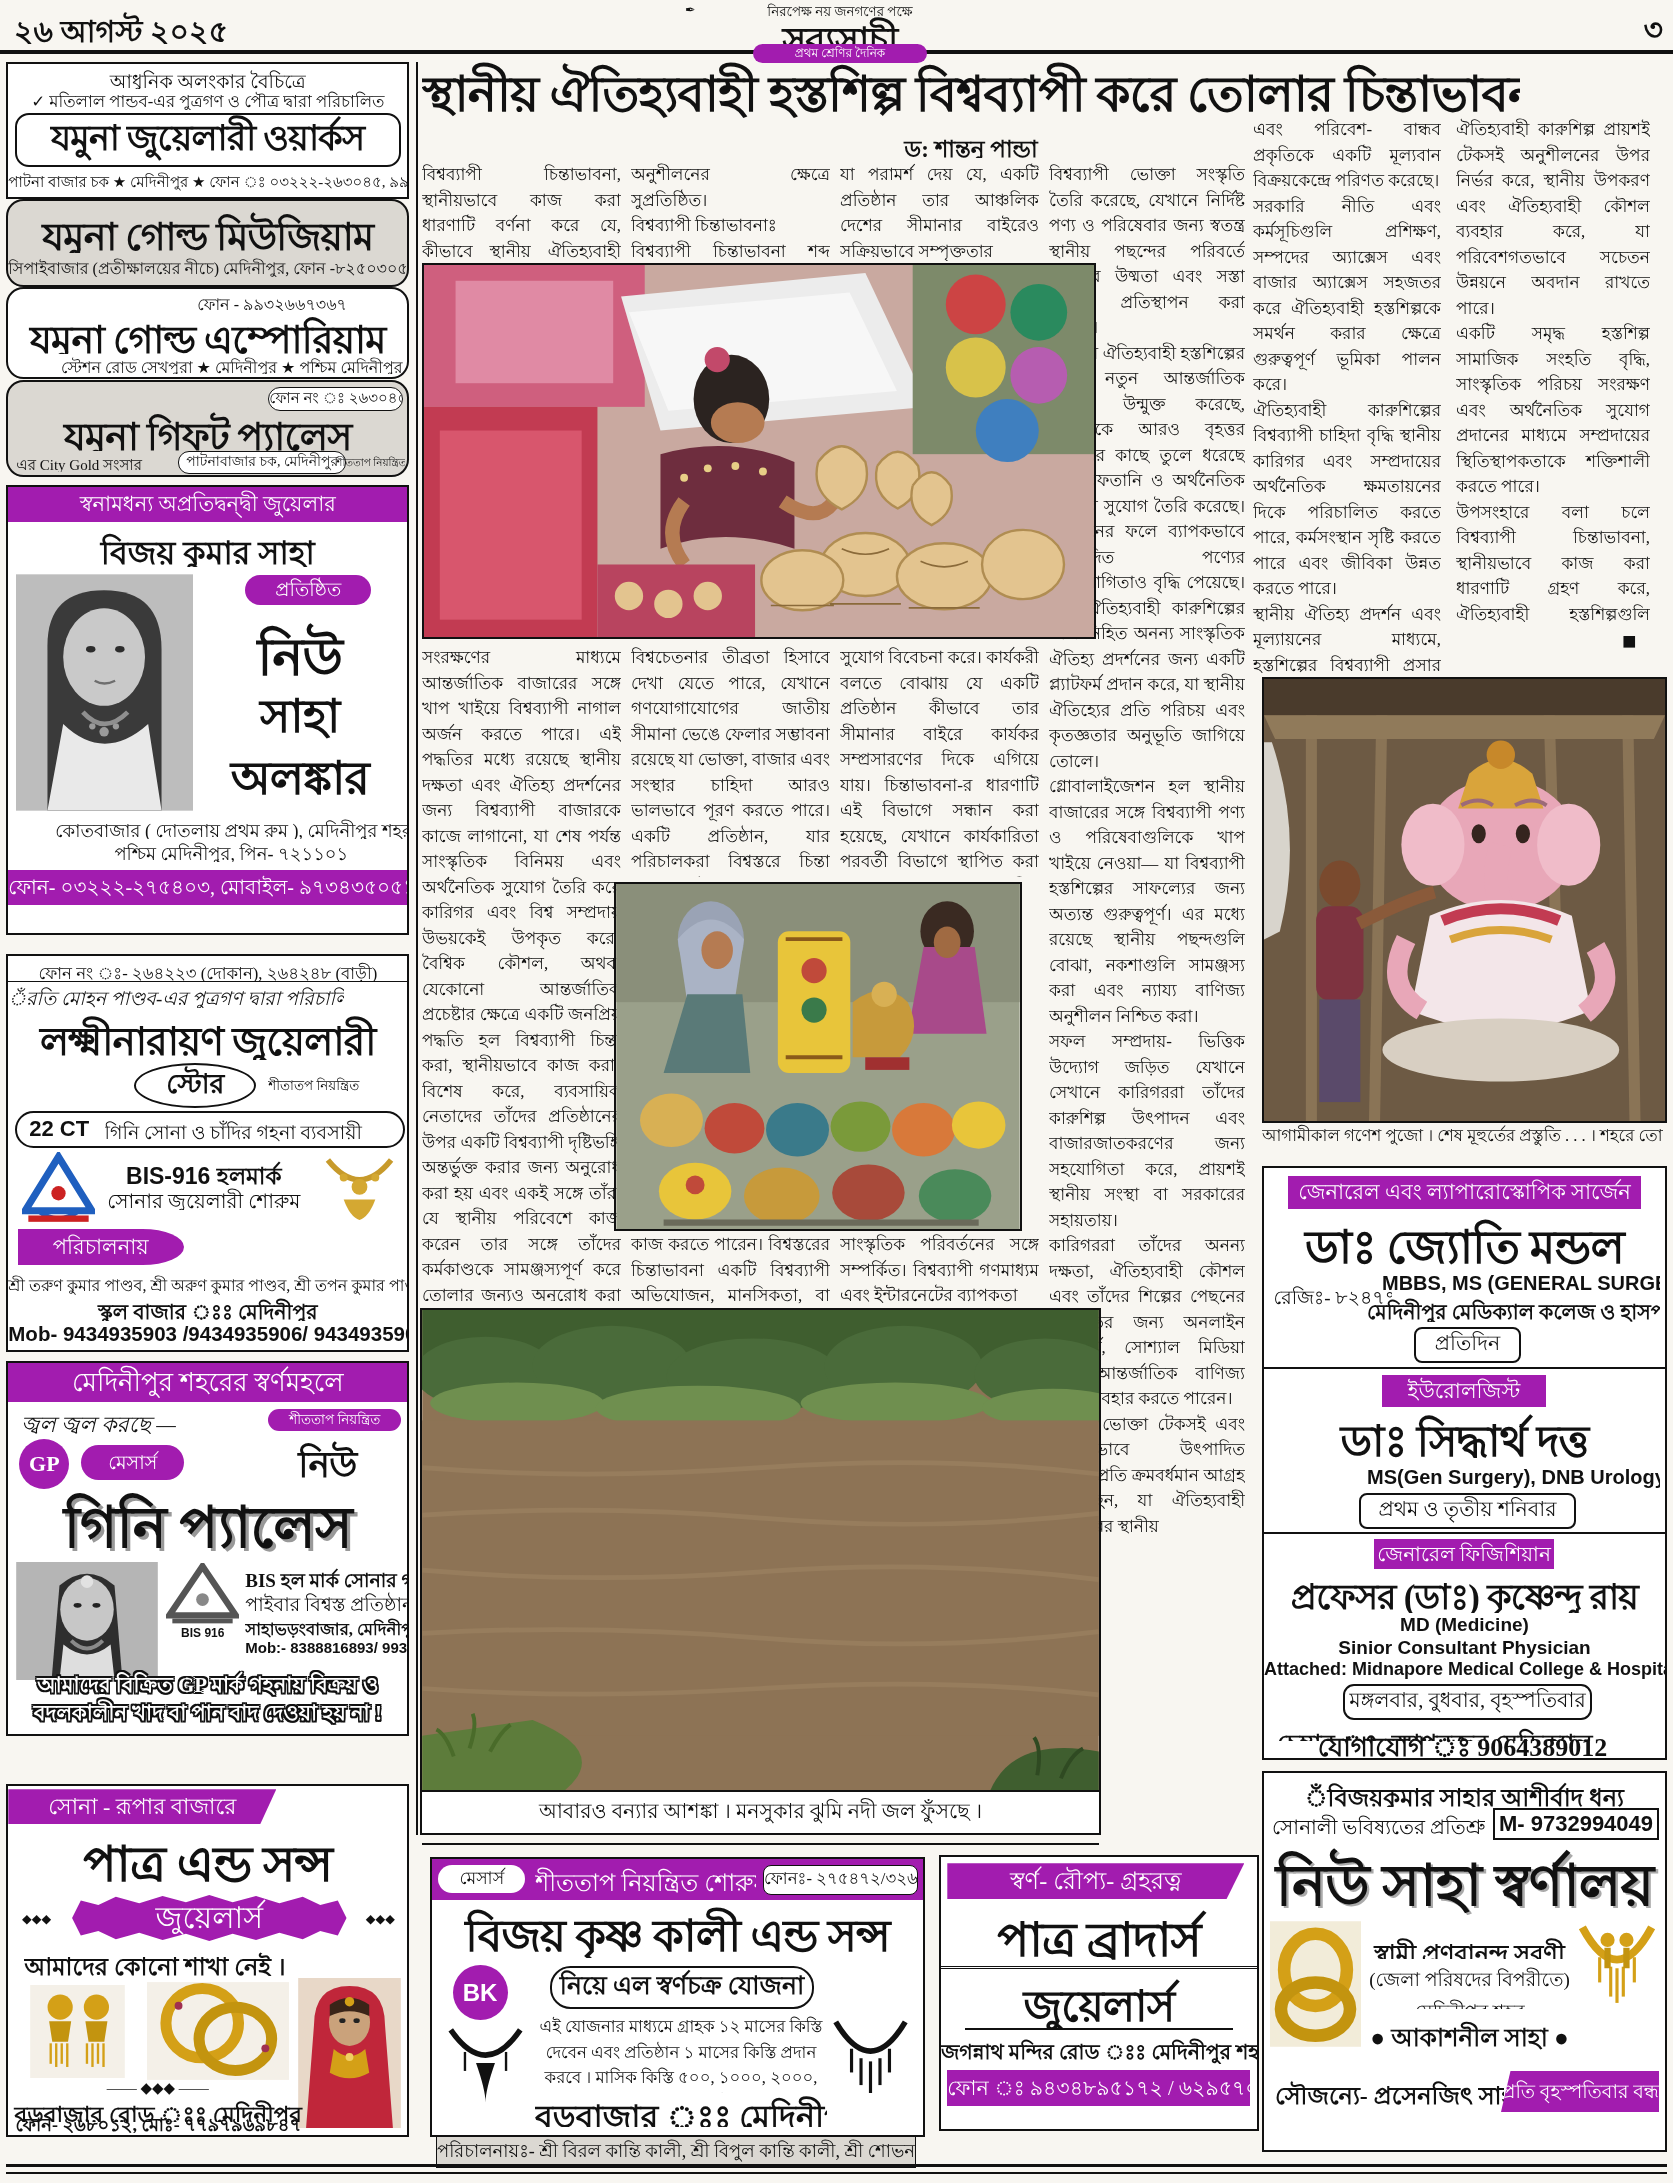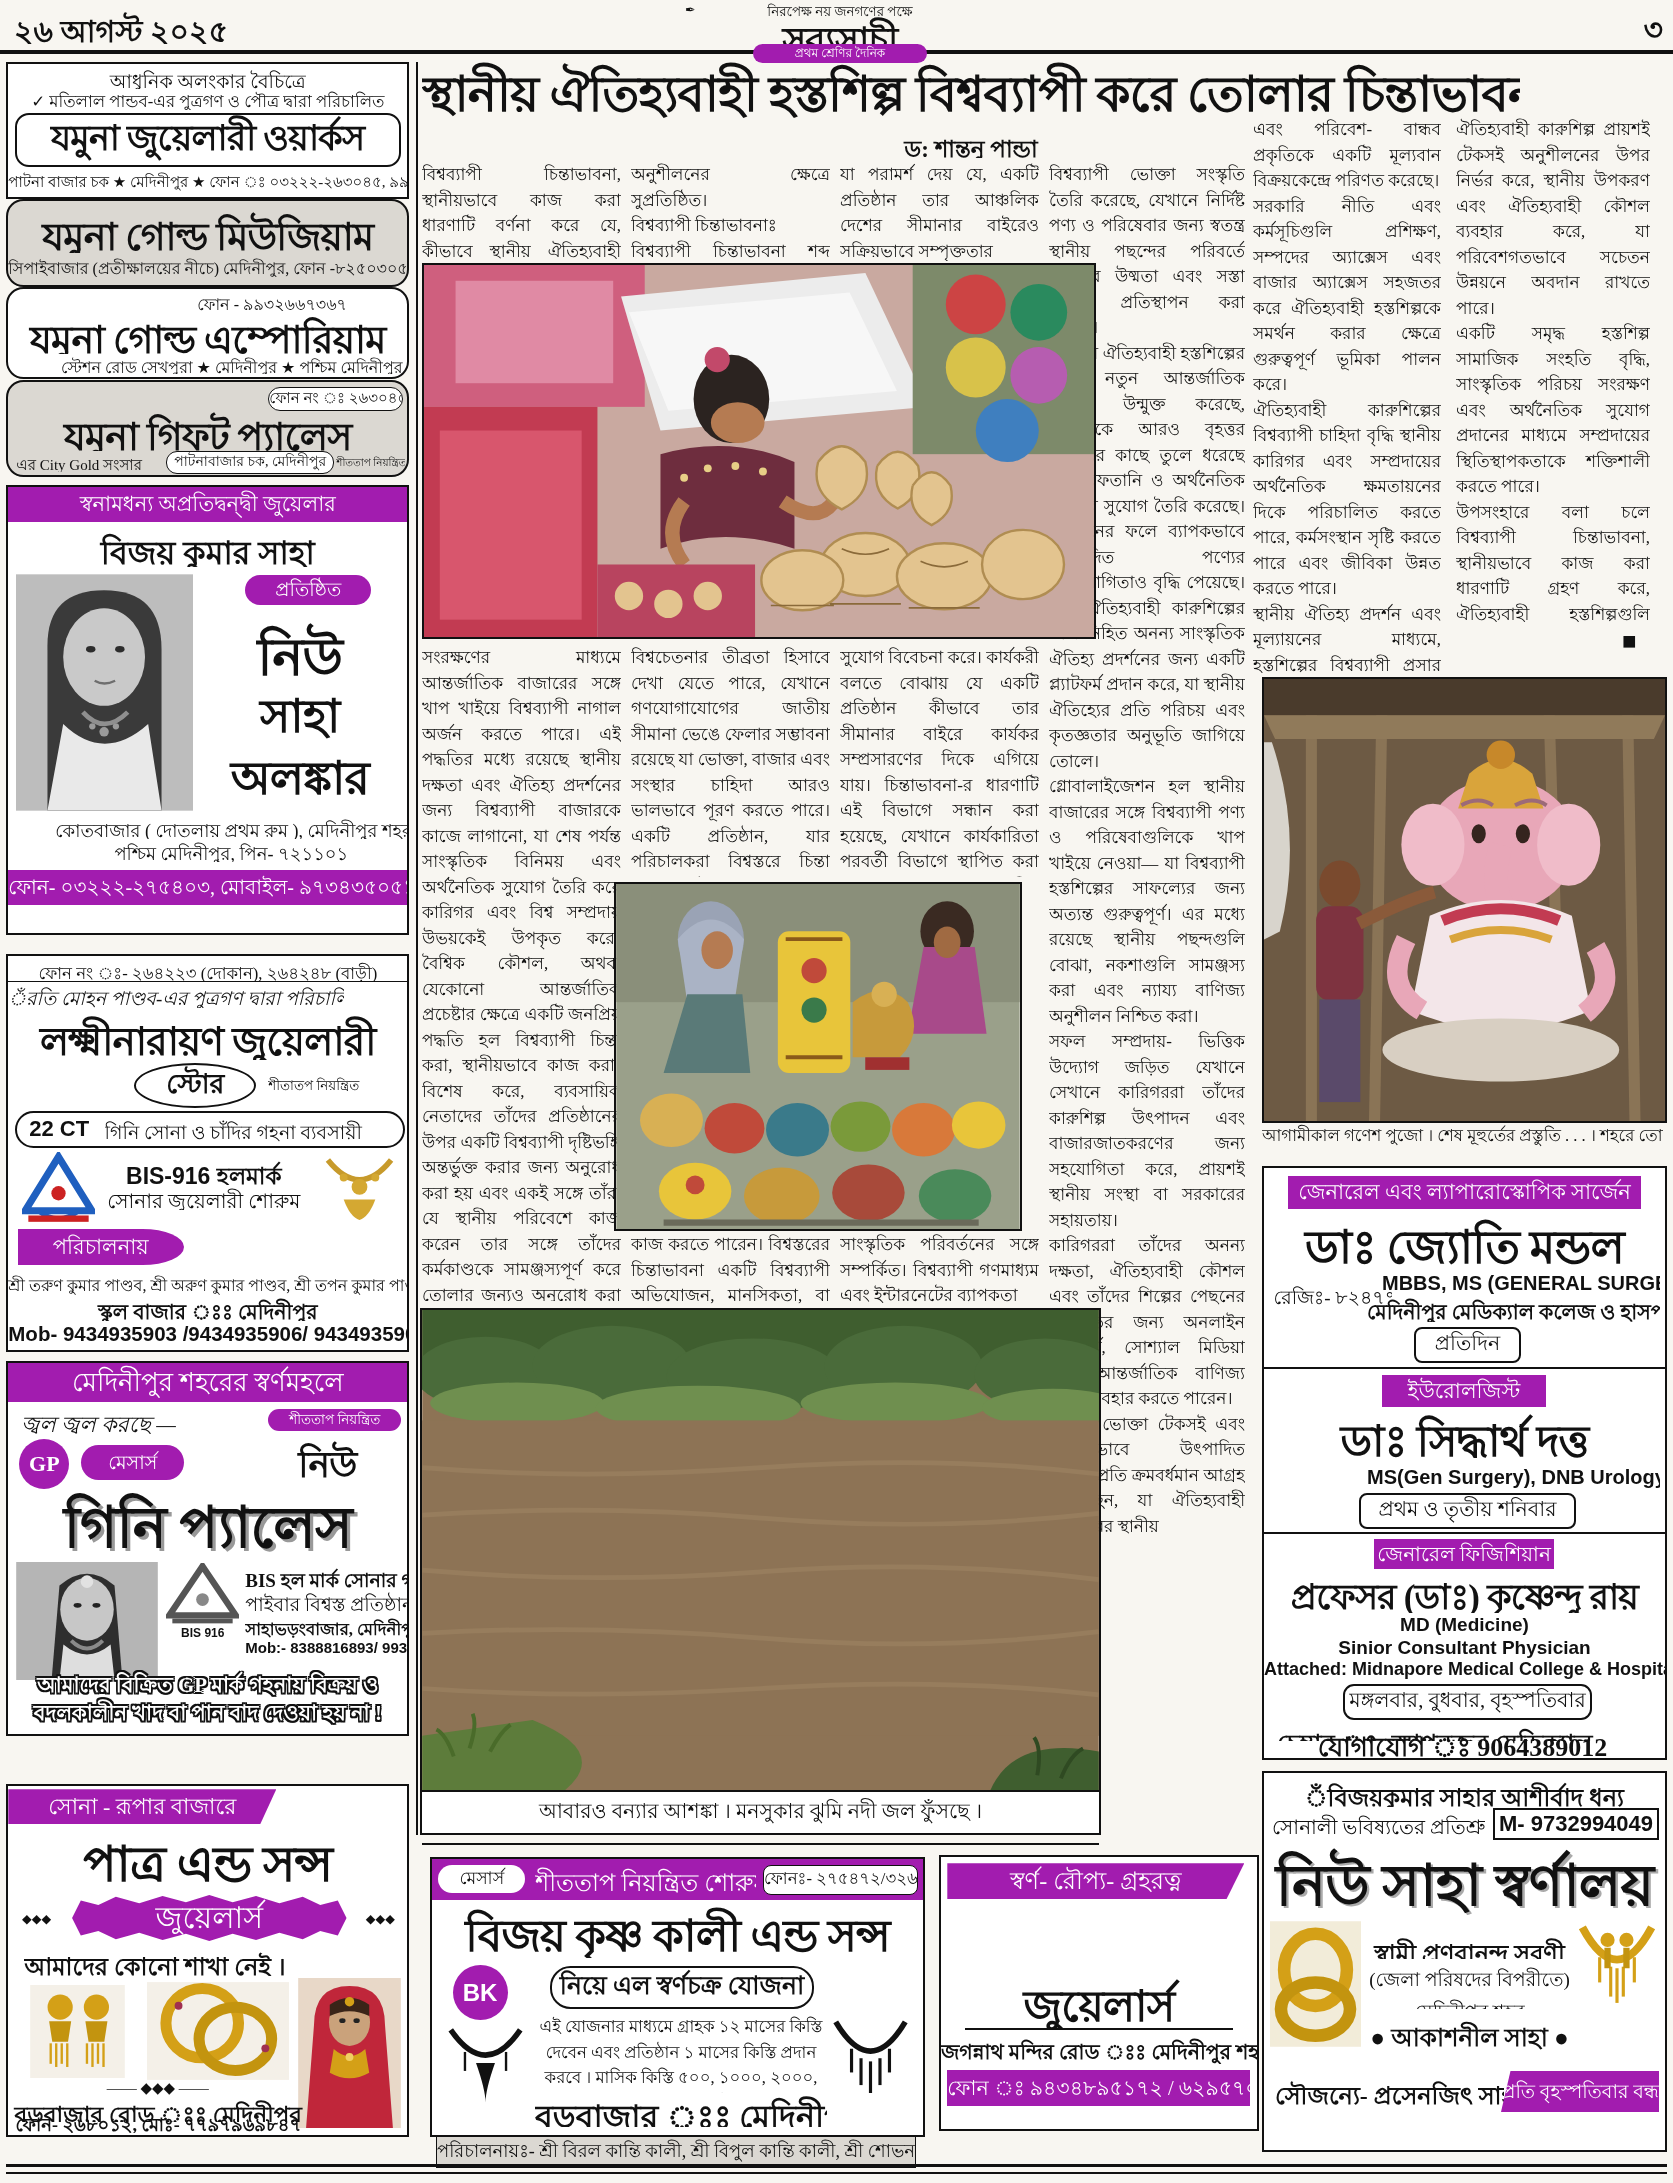--- a/index.html
+++ b/index.html
@@ -51,21 +51,21 @@
   <div class="abs" style="left:6.3px;top:287px;width:399px;height:88px;border:2.4px solid #111;border-radius:17.4px;background:#fff;">
     <div class="abs nw" style="left:189px;top:3.2px;width:205px;height:19px;font-size:16px;">ফোন - ৯৯৩২৬৬৭৩৬৭</div>
     <div class="abs disp nw c" style="left:0;top:20.5px;width:399px;height:44px;font-size:38px;">যমুনা গোল্ড এম্পোরিয়াম</div>
     <div class="abs nw c" style="left:0;top:66px;width:399px;height:19px;font-size:16px;margin-left:24px;">স্টেশন রোড সেখপুরা ★ মেদিনীপুর ★ পশ্চিম মেদিনীপুর</div>
   </div>
 
   <div class="abs gray" style="left:6.3px;top:380px;width:399px;height:93px;border:2.4px solid #111;border-radius:17.4px;">
     <div class="abs nw c" style="left:260px;top:4.7px;width:133px;height:22px;font-size:15px;border:1.6px solid #111;border-radius:12.6px;background:#fff;line-height:20.5px;">ফোন নং ঃ ২৬৩০৪৫</div>
     <div class="abs disp nw c" style="left:0;top:25px;width:399px;height:44px;font-size:38px;">যমুনা গিফট প্যালেস</div>
     <div class="abs nw" style="left:8px;top:71px;width:150px;height:19px;font-size:15px;">এর City Gold সংসার</div>
-    <div class="abs nw c" style="left:158px;top:69px;width:166px;height:20.5px;font-size:14px;border:1.6px solid #111;border-radius:11px;background:#fff;line-height:19px;">পাটনাবাজার চক, মেদিনীপুর</div>
+    <div class="abs nw c" style="left:170px;top:69px;width:166px;height:20.5px;font-size:14px;border:1.6px solid #111;border-radius:11px;background:#fff;line-height:19px;">পাটনাবাজার চক, মেদিনীপুর</div>
     <div class="abs nw" style="left:328px;top:73px;width:69px;height:16px;font-size:10.3px;">শীততাপ নিয়ন্ত্রিত</div>
   </div>
 
   <div class="abs box" style="left:6.3px;top:485px;width:399px;height:446px;">
     <div class="abs inv nw c" style="left:0;top:0;width:399px;height:35px;font-size:21px;line-height:35px;">স্বনামধন্য অপ্রতিদ্বন্দ্বী জুয়েলার</div>
     <div class="abs b nw c" style="left:0;top:41px;width:399px;height:39px;font-size:32px;">বিজয় কুমার সাহা</div>
     <div class="abs inv nw c" style="left:237px;top:88px;width:126px;height:30px;font-size:19px;border-radius:16px;line-height:30px;">প্রতিষ্ঠিত</div>
     <svg class="abs" style="left:8px;top:87px;" width="177" height="237" viewBox="0 0 225 300">
       <rect width="225" height="300" fill="#cfcfcf"></rect>
       <rect x="0" y="0" width="225" height="300" fill="#bdbdbd"></rect>
@@ -469,20 +469,21 @@
       </g>
     </svg>
     <div class="abs b nw c" style="left:118px;top:107px;width:260px;height:39px;font-size:25px;border:2.4px solid #111;border-radius:20.5px;line-height:36px;">নিয়ে এল স্বর্ণচক্র যোজনা</div>
     <div class="abs c" style="left:103px;top:155px;width:292px;height:79px;font-size:16.6px;line-height:1.55;overflow:hidden;">এই যোজনার মাধ্যমে গ্রাহক ১২ মাসের কিস্তি দেবেন এবং প্রতিষ্ঠান ১ মাসের কিস্তি প্রদান করবে । মাসিক কিস্তি ৫০০, ১০০০, ২০০০, ৩০০০ এবং ৫০০০ টাকার ।</div>
     <div class="abs b nw c" style="left:103px;top:233px;width:292px;height:35px;font-size:32px;">বড়বাজার  ঃঃ  মেদিনীপুর</div>
   </div>
   <div class="abs nw c gray" style="left:436px;top:2136px;width:478px;height:30px;font-size:18px;border:1.6px solid #111;line-height:28px;">পরিচালনায়ঃ- শ্রী বিরল কান্তি কালী, শ্রী বিপুল কান্তি কালী, শ্রী শোভন কান্তি কালী</div>
 
   <div class="abs box" style="left:939px;top:1855px;width:316px;height:272px;">
     <div class="abs inv slant nw c" style="left:6.3px;top:6.3px;width:297px;height:36px;font-size:24px;line-height:36px;">স্বর্ণ- রৌপ্য- গ্রহরত্ন</div>
+    <div class="abs disp nw c" style="left:0;top:47px;width:316px;height:62px;font-size:47px;border-bottom:3.2px double #111;">পাত্র ব্রাদার্স</div>
     <div class="abs disp nw c" style="left:24px;top:117px;width:268px;height:54px;font-size:43px;border-bottom:2.4px solid #111;">জুয়েলার্স</div>
     <div class="abs b nw c" style="left:0;top:180px;width:316px;height:27px;font-size:20.5px;">জগন্নাথ মন্দির রোড ঃঃ মেদিনীপুর শহর</div>
     <div class="abs inv nw c" style="left:6.3px;top:213px;width:303px;height:36px;font-size:20.5px;line-height:36px;">ফোন ঃ ৯৪৩৪৮৯৫১৭২ / ৬২৯৫৭০৯৩৫৮</div>
   </div>
 
   <div class="abs rule" style="left:6.3px;top:2164px;width:1661px;height:3.2px;"></div>
   <div class="abs rule" style="left:6.3px;top:2172px;width:1661px;height:1.6px;"></div>
 
 </div>
 

